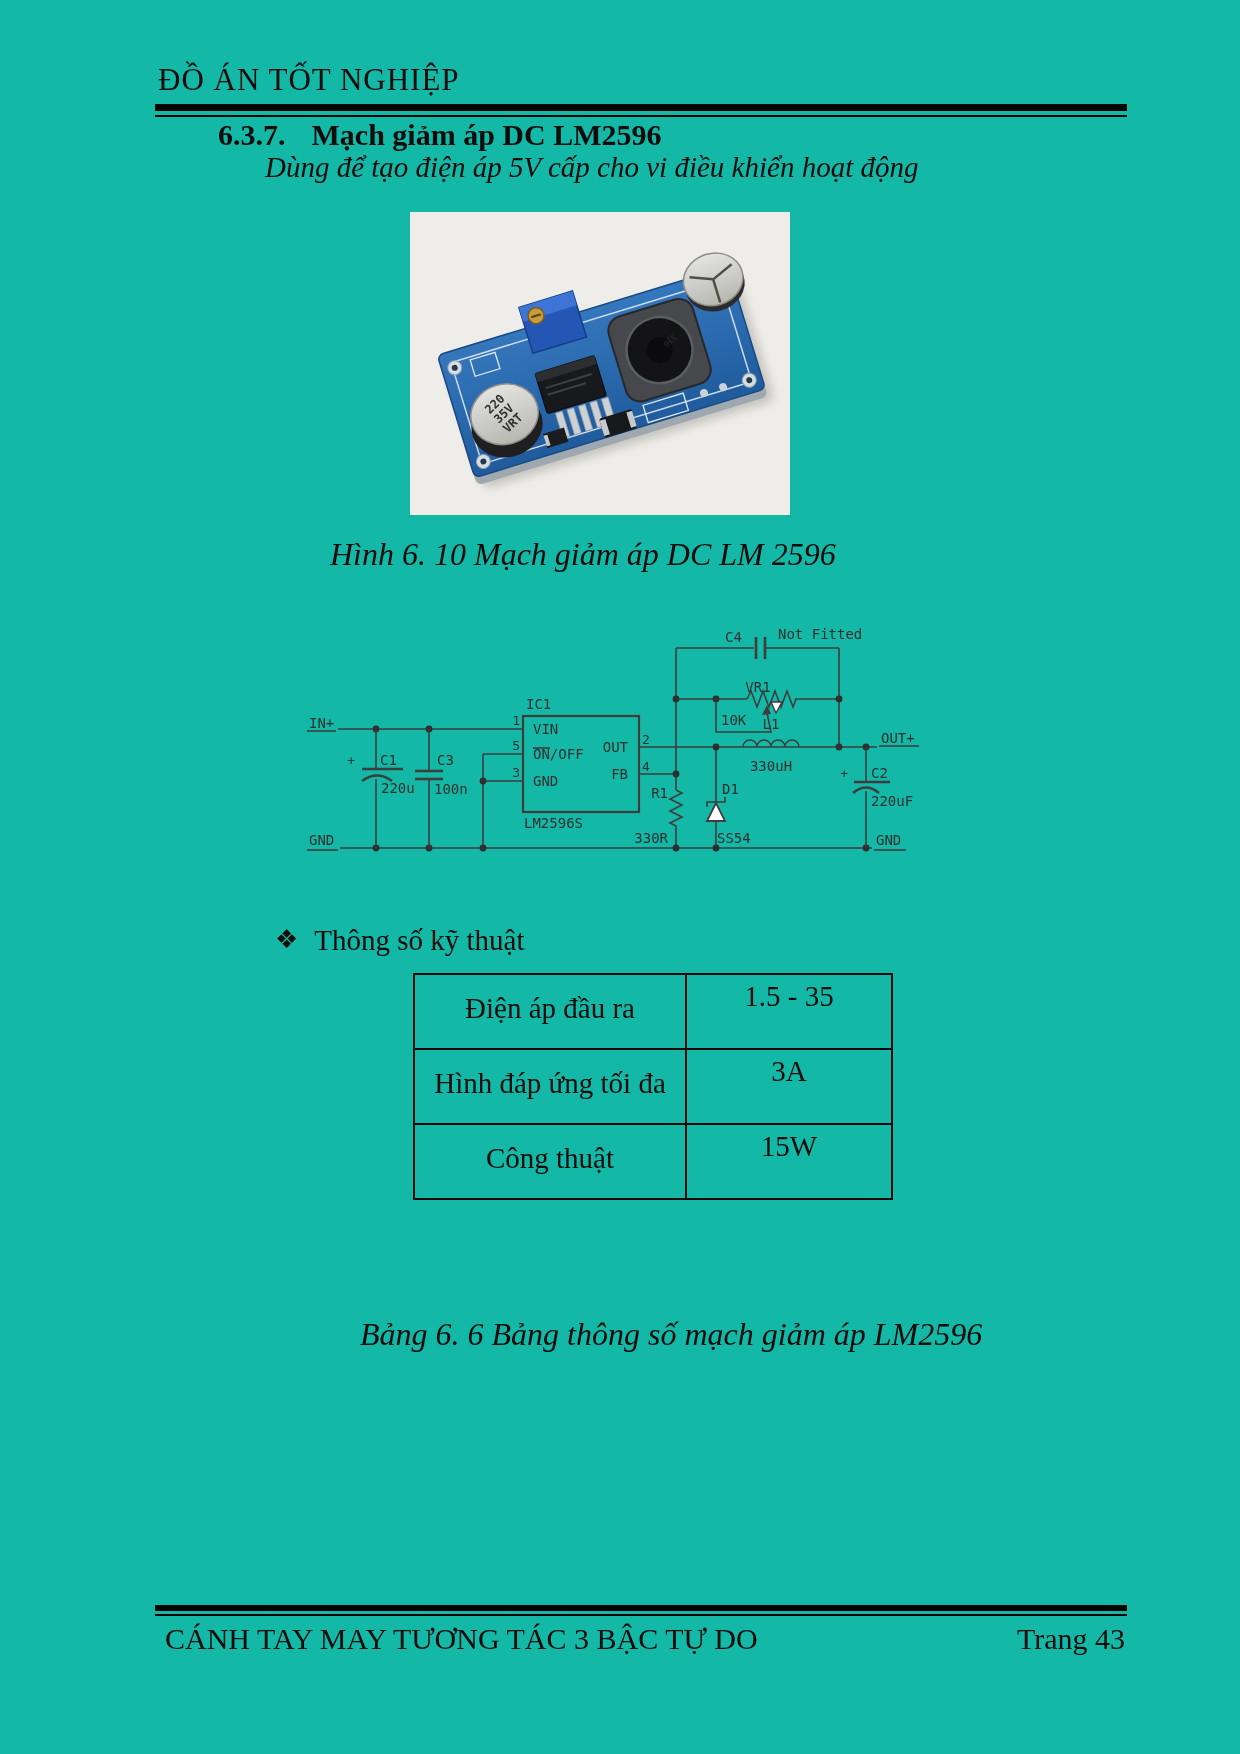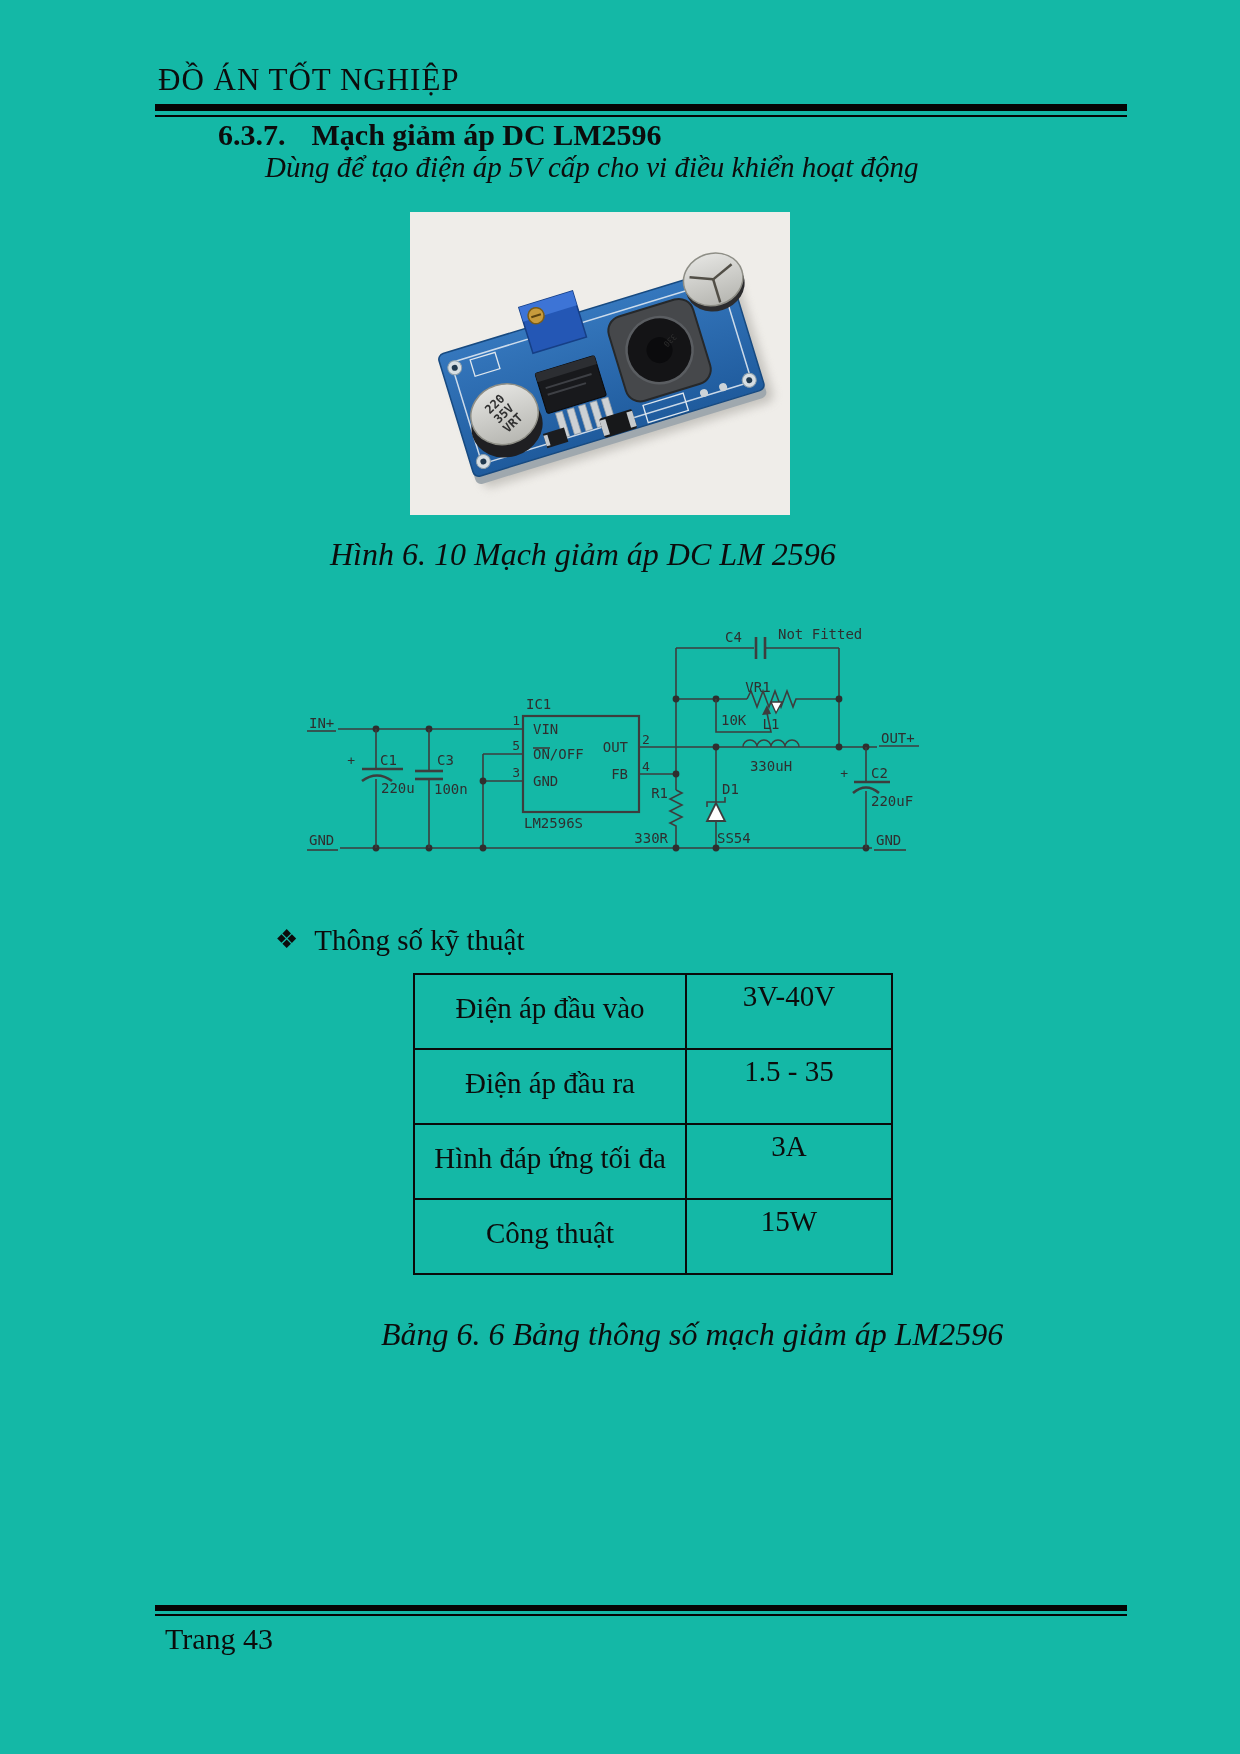--- a/index.html
+++ b/index.html
@@ -20,21 +20,21 @@
   .cap1{top:536px;left:330px;width:490px;}
   .schematic{top:597px;left:270px;width:660px;height:280px;}
   .cap2{top:878px;left:295px;width:600px;}
   .bullet-line{top:924px;left:275px;font-size:29px;white-space:nowrap;}
   .bullet-line .diamond{font-size:26px;margin-right:16px;position:relative;top:-2px;}
   table.specs{top:973px;left:413px;width:474px;border-collapse:collapse;position:absolute;
               font-size:29px;table-layout:fixed;}
   table.specs td{border:2px solid #0a0a0a;height:64px;}
   td.lab{width:268px;text-align:center;vertical-align:middle;padding-bottom:8px;}
   td.val{width:202px;text-align:center;vertical-align:top;padding-top:5px;}
-  .cap3{top:1316px;left:360px;width:550px;margin-left:21px;}
+  .cap3{top:1316px;left:360px;width:550px;}
   .footer-text{top:1622px;left:165px;width:960px;display:flex;justify-content:space-between;
                font-size:30px;white-space:nowrap;}
   svg text{font-family:"DejaVu Sans Mono",monospace;fill:#2f2f2f;}
   .w{stroke:#3d3d3d;stroke-width:1.6;fill:none;}
   .wt{stroke:#3d3d3d;stroke-width:2.6;fill:none;}
   .dot{fill:#2f2f2f;}
 </style>
 </head>
 <body>
 
@@ -281,39 +281,36 @@
   </div>
 
 
   <div class="abs bullet-line">
     <span class="diamond">❖</span><span>Thông số kỹ thuật</span>
   </div>
 
   <table class="specs">
     <tbody>
       <tr>
-        <td class="lab">Điện áp đầu vào</td>
-        <td class="val">3V-40V</td>
-      </tr>
-      <tr>
         <td class="lab">Điện áp đầu ra</td>
         <td class="val">1.5 - 35</td>
       </tr>
       <tr>
         <td class="lab">Hình đáp ứng tối đa</td>
         <td class="val">3A</td>
       </tr>
       <tr>
         <td class="lab">Công thuật</td>
         <td class="val">15W</td>
       </tr>
     </tbody>
   </table>
 
   <div class="abs caption cap3">Bảng 6. 6 Bảng thông số mạch giảm áp LM2596</div>
 
   <div class="abs rule frule-thick"></div>
   <div class="abs rule frule-thin"></div>
   <div class="abs footer-text">
+    <span>CÁNH TAY MAY TƯƠNG TÁC 3 BẬC TỰ DO</span>
     <span>Trang 43</span>
   </div>
 
 </div>
 
 </body></html>

